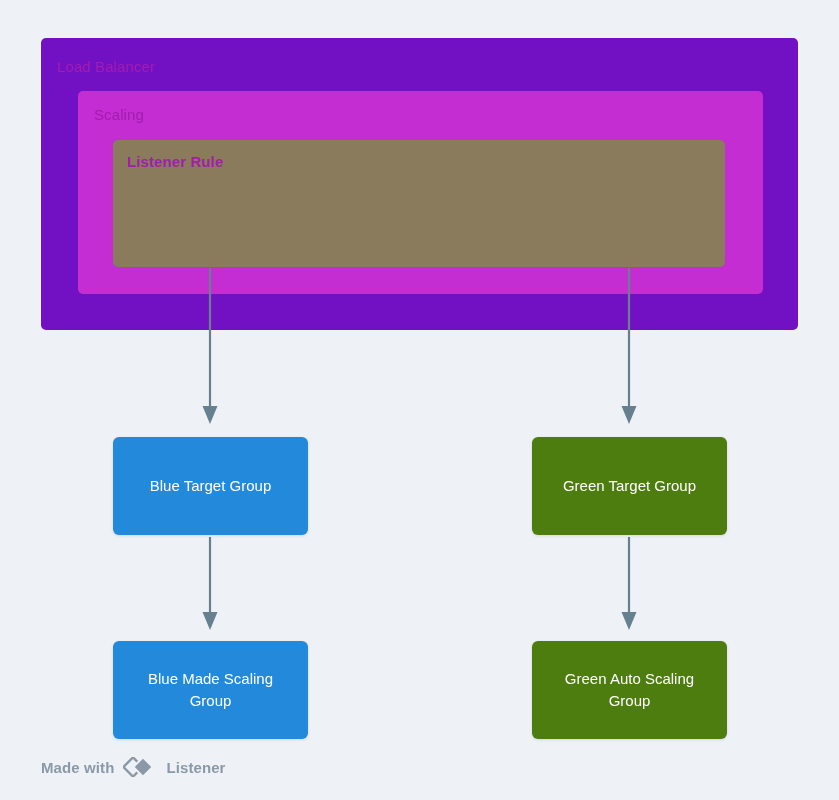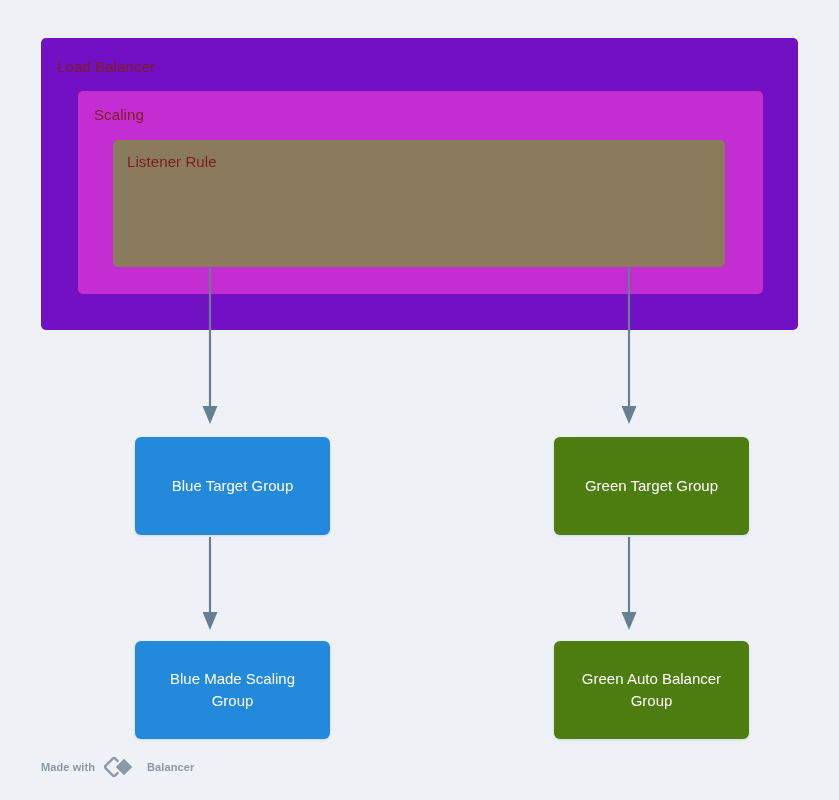--- a/index.html
+++ b/index.html
@@ -23,21 +23,21 @@
   }
 
   
   .group-box {
     position: absolute;
     border-radius: 5px;
     box-sizing: border-box;
   }
   .group-label {
     position: absolute;
-    color: #7f1d1d;
+    color: #a21caf;
     font-size: 15px;
     font-weight: 400;
     white-space: nowrap;
     letter-spacing: 0.1px;
   }
 
   #load-balancer-box {
     left: 41px;
     top: 38px;
     width: 757px;
@@ -54,40 +54,39 @@
   #listener-rule-box {
     left: 113px;
     top: 140px;
     width: 612px;
     height: 127px;
     background: #8a7b5c;
   }
 
   #load-balancer-label { left: 57px; top: 58px; }
   #listener-label      { left: 94px; top: 106px; }
-  #listener-rule-label { left: 127px; top: 153px; }
+  #listener-rule-label { left: 127px; top: 153px; font-weight: bold; }
 
   
   .node {
     position: absolute;
     width: 195px;
     height: 98px;
     border-radius: 6px;
     display: flex;
     align-items: center;
     justify-content: center;
     text-align: center;
     color: #ffffff;
     font-size: 15px;
     font-weight: 400;
     line-height: 1.45;
     box-sizing: border-box;
     padding: 0 15px;
     box-shadow: 0 1px 3px rgba(40, 60, 80, 0.14);
-    margin-left: 22px;
   }
   .node-blue  { background: #2389db; }
   .node-green { background: #4d7c0f; }
 
   #blue-target-group  { left: 113px; top: 437px; }
   #green-target-group { left: 532px; top: 437px; }
   #blue-asg           { left: 113px; top: 641px; }
   #green-asg          { left: 532px; top: 641px; }
 
   
@@ -108,21 +107,21 @@
 
   
   #watermark {
     position: absolute;
     left: 41px;
     top: 757px;
     display: flex;
     align-items: center;
     gap: 9px;
     color: #8b98a8;
-    font-size: 11px;
+    font-size: 15px;
     font-weight: 700;
     letter-spacing: 0.1px;
   }
   #whimsical-logo { display: block; }
 </style>
 </head>
 <body>
 
 <div id="diagram">
 
@@ -160,24 +159,24 @@
       <polygon class="conn-head" points="629,630 621.5,612 636.5,612"></polygon>
     </g>
   </svg>
 
   <div id="blue-target-group" class="node node-blue">Blue Target Group</div>
 
   <div id="green-target-group" class="node node-green">Green Target Group</div>
 
   <div id="blue-asg" class="node node-blue">Blue Made Scaling Group</div>
 
-  <div id="green-asg" class="node node-green">Green Auto Balancer Group</div>
+  <div id="green-asg" class="node node-green">Green Auto Scaling Group</div>
 
   <div id="watermark">
     <span>Made with</span>
     <svg id="whimsical-logo" width="34" height="20" viewBox="0 0 34 20" xmlns="http://www.w3.org/2000/svg">
       <rect x="3.2" y="3.2" width="13.6" height="13.6" transform="rotate(45 10 10)" fill="none" stroke="#8b98a8" stroke-width="2.4" stroke-linejoin="round"></rect>
       <rect x="13.2" y="3.2" width="13.6" height="13.6" transform="rotate(45 20 10)" fill="#8b98a8" stroke="#eef2f7" stroke-width="2" stroke-linejoin="round"></rect>
     </svg>
-    <span>Balancer</span>
+    <span>Listener</span>
   </div>
 
 </div>
 
 </body></html>

